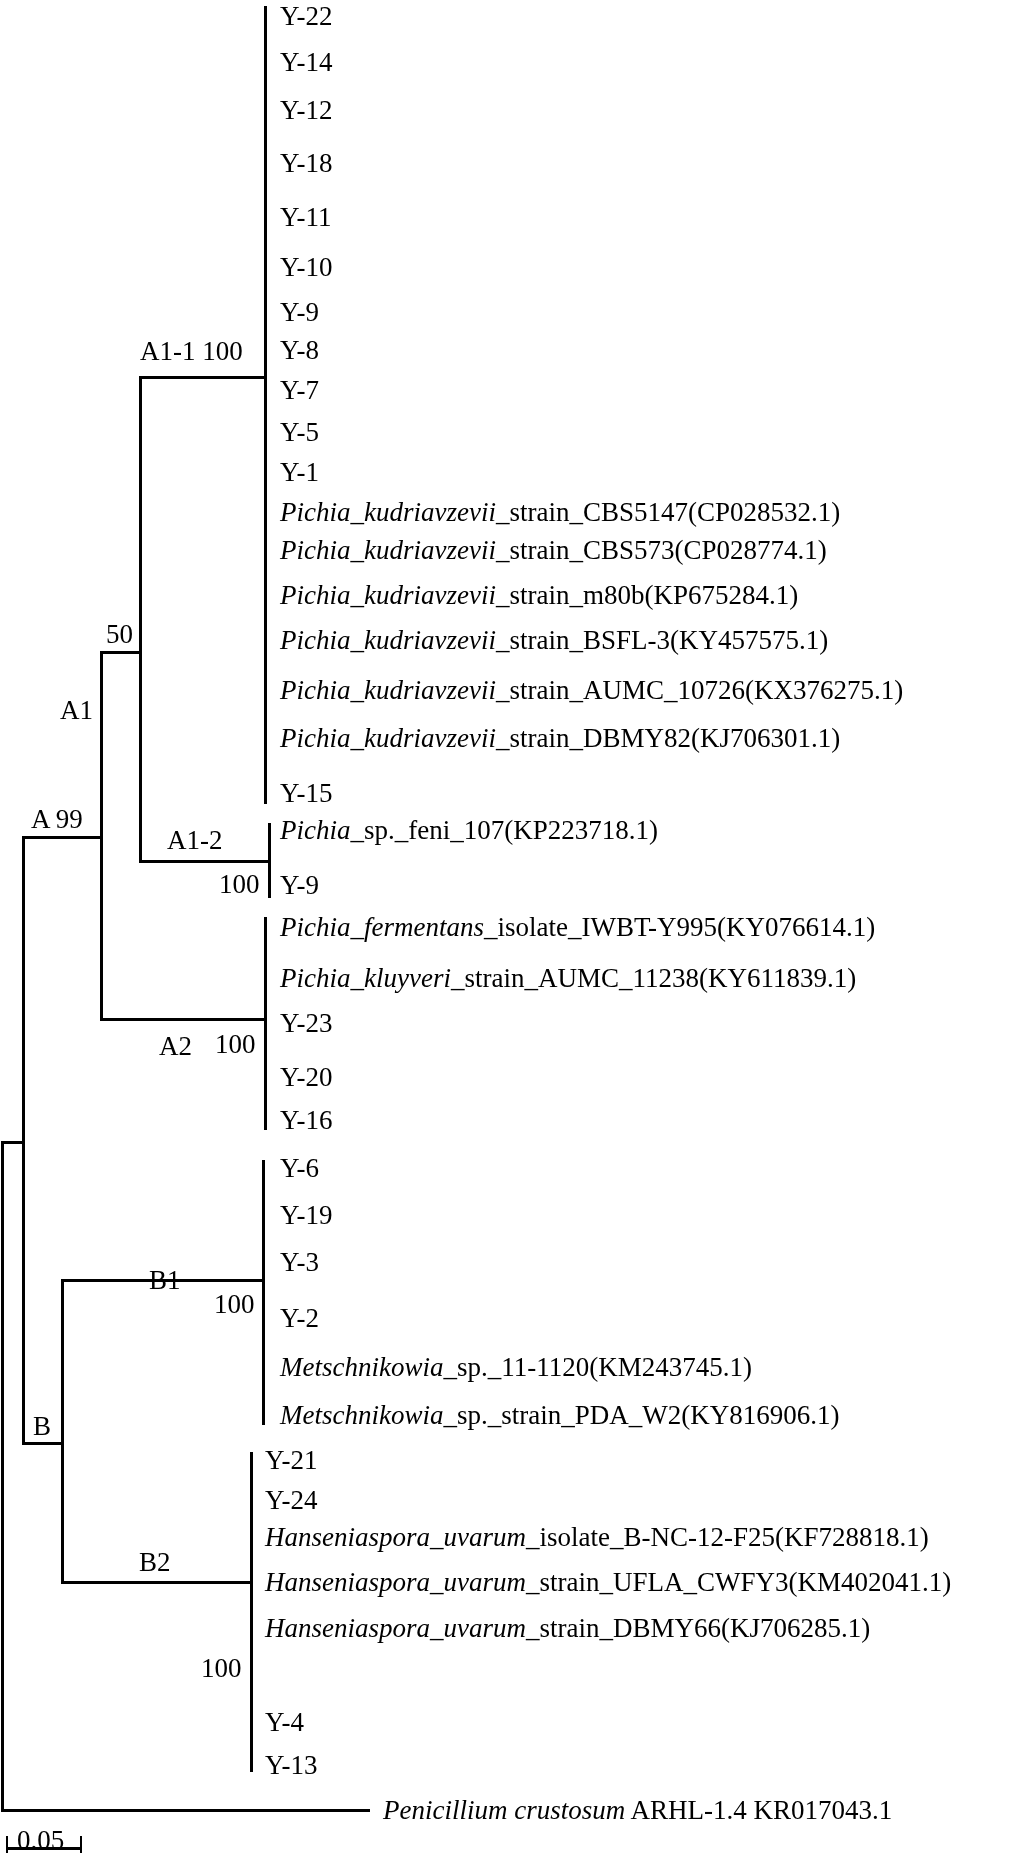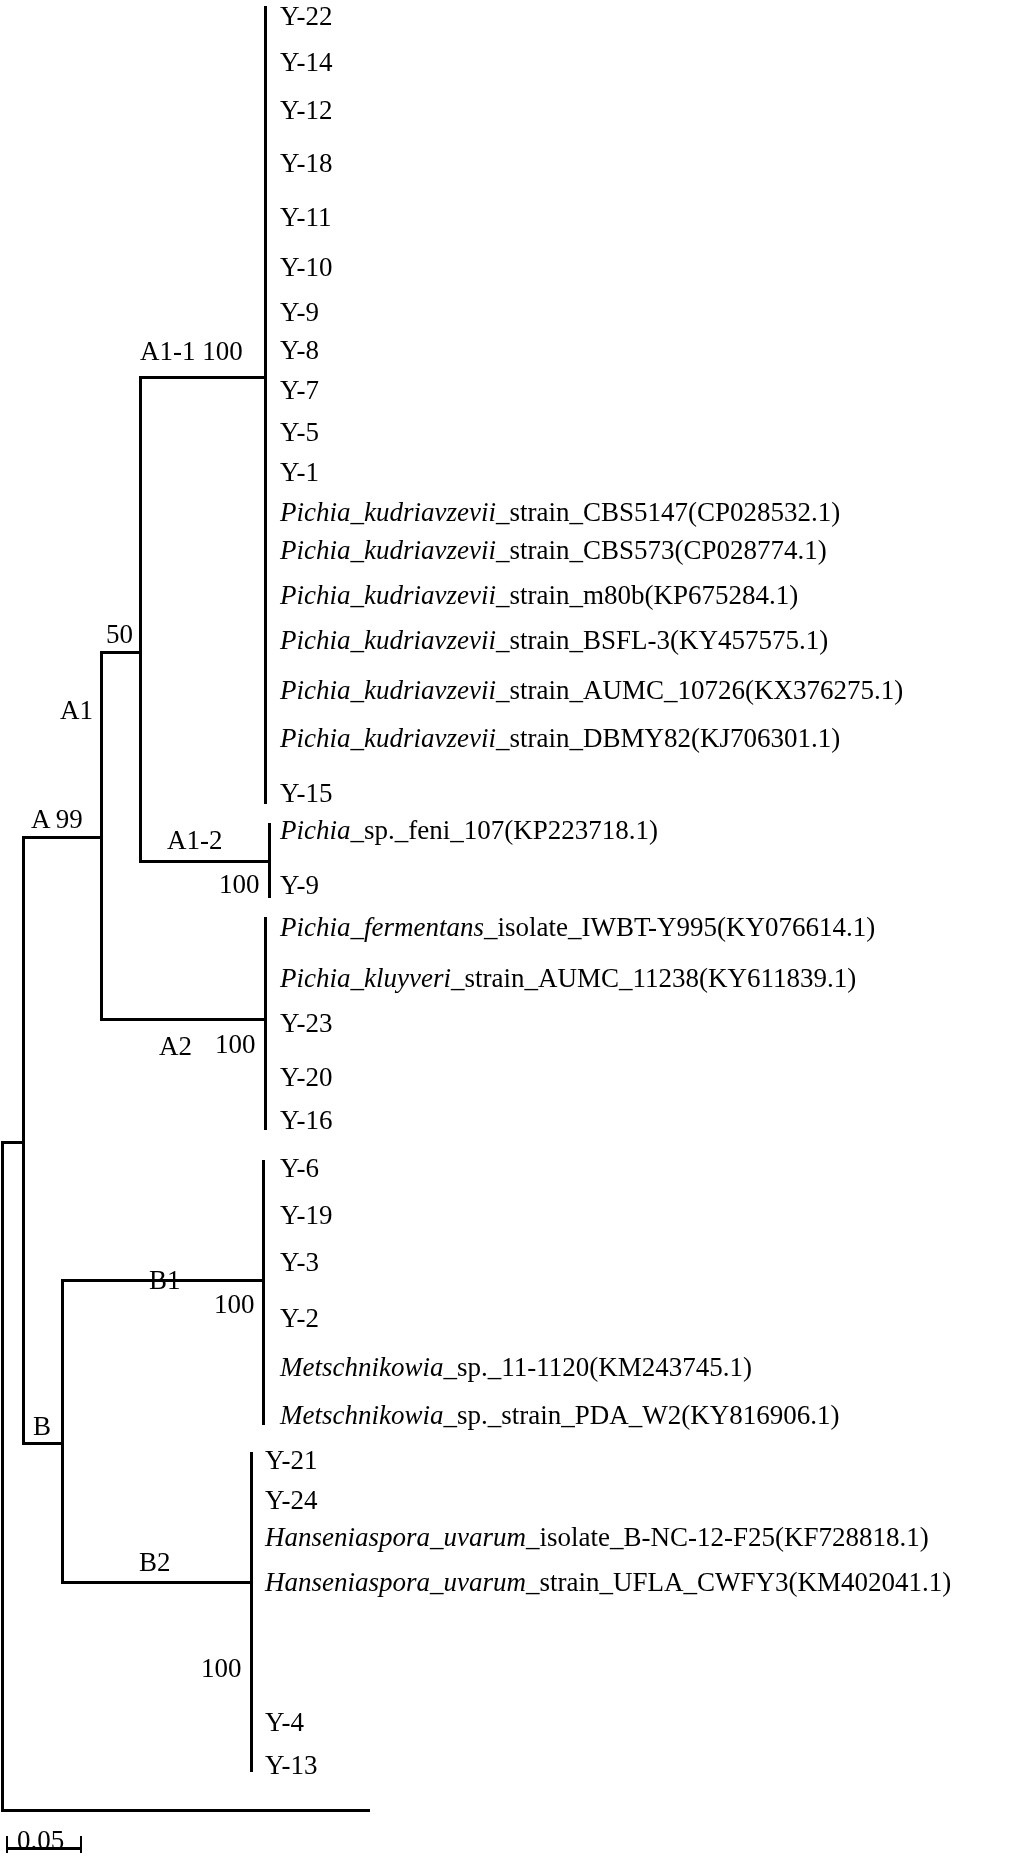--- a/index.html
+++ b/index.html
@@ -81,21 +81,23 @@
   <div class="label leaf" style="top:1151px"><span class="it"></span><span>Y-6</span></div>
   <div class="label leaf" style="top:1198px"><span class="it"></span><span>Y-19</span></div>
   <div class="label leaf" style="top:1245px"><span class="it"></span><span>Y-3</span></div>
   <div class="label leaf" style="top:1301px"><span class="it"></span><span>Y-2</span></div>
   <div class="label leaf" style="top:1350px"><span class="it">Metschnikowia</span><span>_sp._11-1120(KM243745.1)</span></div>
   <div class="label leaf" style="top:1398px"><span class="it">Metschnikowia</span><span>_sp._strain_PDA_W2(KY816906.1)</span></div>
   <div class="label leaf x2" style="top:1443px"><span class="it"></span><span>Y-21</span></div>
   <div class="label leaf x2" style="top:1483px"><span class="it"></span><span>Y-24</span></div>
   <div class="label leaf x2" style="top:1520px"><span class="it">Hanseniaspora_uvarum</span><span>_isolate_B-NC-12-F25(KF728818.1)</span></div>
   <div class="label leaf x2" style="top:1565px"><span class="it">Hanseniaspora_uvarum</span><span>_strain_UFLA_CWFY3(KM402041.1)</span></div>
+  <div class="label leaf x2" style="top:1611px"><span class="it">Hanseniaspora_uvarum</span><span>_strain_DBMY66(KJ706285.1)</span></div>
   <div class="label leaf x2" style="top:1705px"><span class="it"></span><span>Y-4</span></div>
   <div class="label leaf x2" style="top:1748px"><span class="it"></span><span>Y-13</span></div>
+  <div class="label leaf og" style="top:1793px"><span class="it">Penicillium crustosum</span><span> ARHL-1.4 KR017043.1</span></div>
 
   <div class="label" style="left:17px;top:1815px;margin-top:8px;">0.05</div>
   <div class="ln" style="left:7px;top:1847px;width:75px;height:3px;"></div>
   <div class="ln" style="left:6px;top:1836px;width:2px;height:17px;"></div>
   <div class="ln" style="left:80px;top:1836px;width:2px;height:17px;"></div>
 
 </div>
 
 </body></html>

